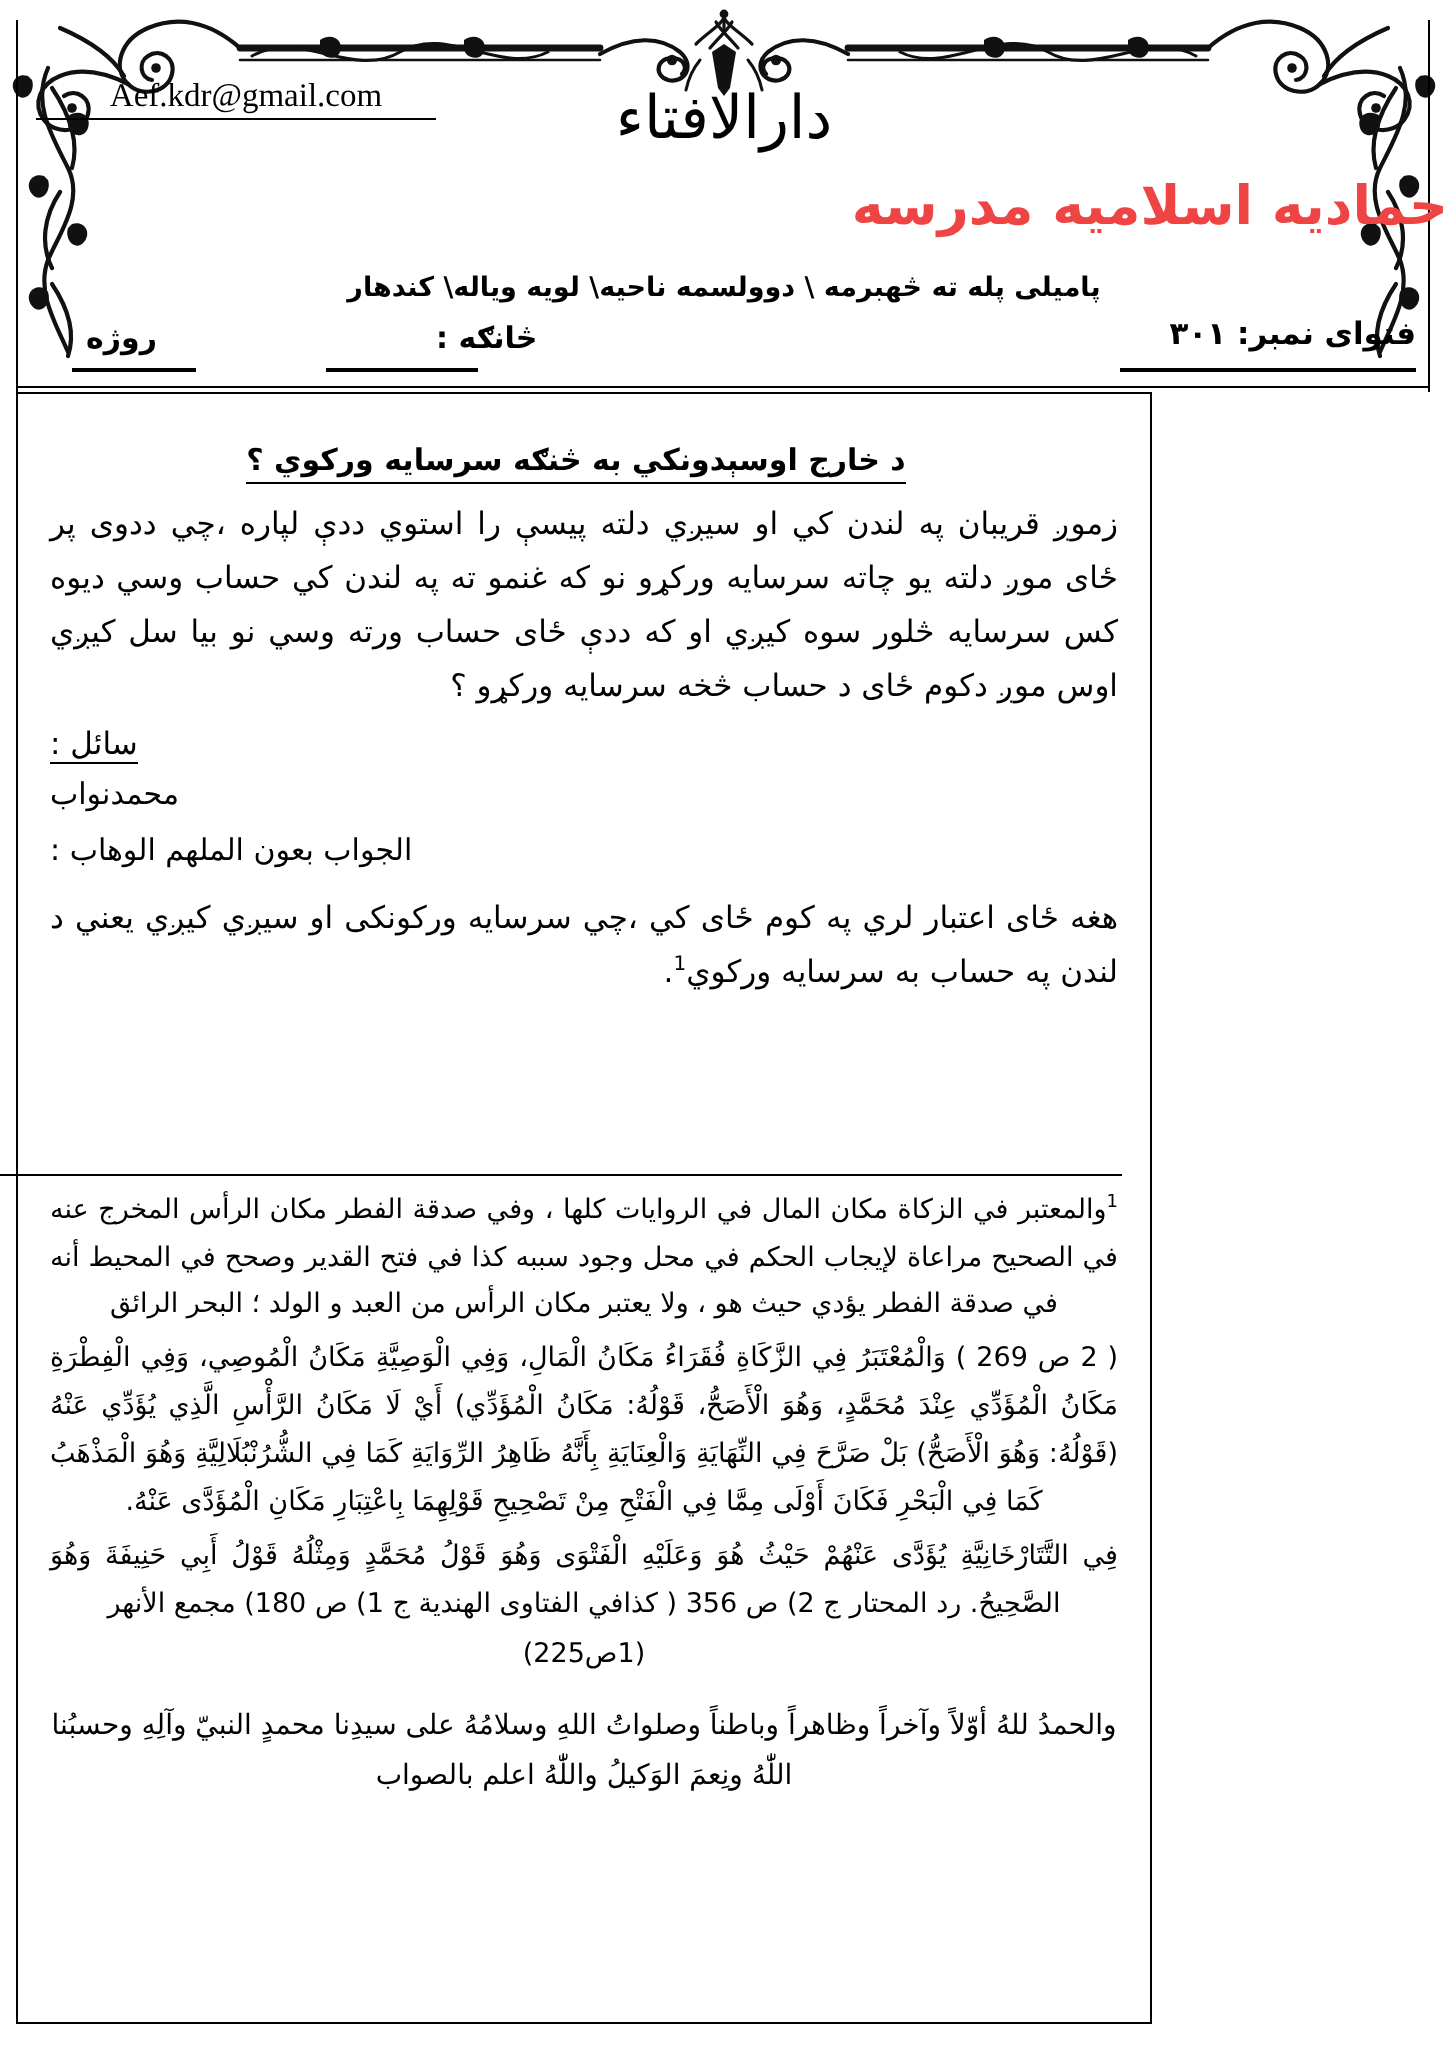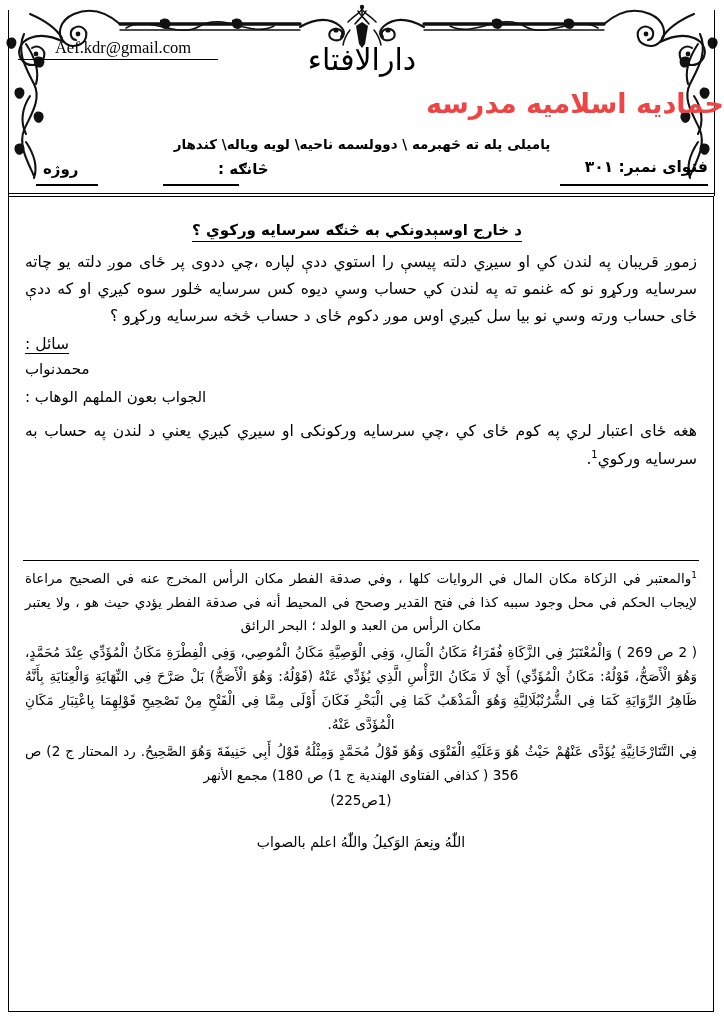--- a/index.html
+++ b/index.html
@@ -164,21 +164,21 @@
   }
   .meta-line-fatwa  { right: 6px;  width: 148px; }
   .meta-line-branch { left: 155px; width: 76px; }
   .meta-line-day    { left: 28px;  width: 62px; }
 
   
   .body-box {
     position: absolute;
     left: 8px;
     top: 196px;
-    width: 706px;
+    width: 568px;
     height: 816px;
     border: 1.4px solid #000;
     box-sizing: border-box;
     padding: 10px 14px 8px 14px;
     direction: rtl;
   }
 
   .q-title {
     margin: 14px 8px 4px 0;
     text-align: center;
@@ -296,21 +296,21 @@
     margin: 12px 2px 0 2px;
     font-family: "DejaVu Sans", sans-serif;
     font-size: 14px;
     line-height: 1.75;
     text-align: justify;
     text-align-last: center;
     color: #000;
     direction: rtl;
   }
   .closing-last {
-    margin: 19px 2px 0 2px;
+    margin: 1px 2px 0 2px;
     font-family: "DejaVu Sans", sans-serif;
     font-size: 14px;
     line-height: 1.7;
     text-align: center;
     color: #000;
     direction: rtl;
   }
 </style>
 </head>
 <body>
@@ -441,16 +441,17 @@
     </div>
 
     <div class="fn-voweled">
       <span>فِي التَّتَارْخَانِيَّةِ يُؤَدَّى عَنْهُمْ حَيْثُ هُوَ وَعَلَيْهِ الْفَتْوَى وَهُوَ قَوْلُ مُحَمَّدٍ وَمِثْلُهُ قَوْلُ أَبِي حَنِيفَةَ وَهُوَ الصَّحِيحُ.</span>
       <span>رد المحتار ج 2) ص 356</span>
       <span>( کذافي الفتاوى الهندية ج 1) ص 180) مجمع الأنهر</span>
     </div>
 
     <div class="fn-tail">(1ص225)</div>
 
+    <div class="closing">والحمدُ للهُ أوّلاً وآخراً وظاهراً وباطناً وصلواتُ اللهِ وسلامُهُ على سيدِنا محمدٍ النبيّ وآلِهِ وحسبُنا</div>
     <div class="closing-last">اللّٰهُ ونِعمَ الوَكيلُ واللّٰهُ اعلم بالصواب</div>
 
   </div>
 </div>
 
 </body></html>

